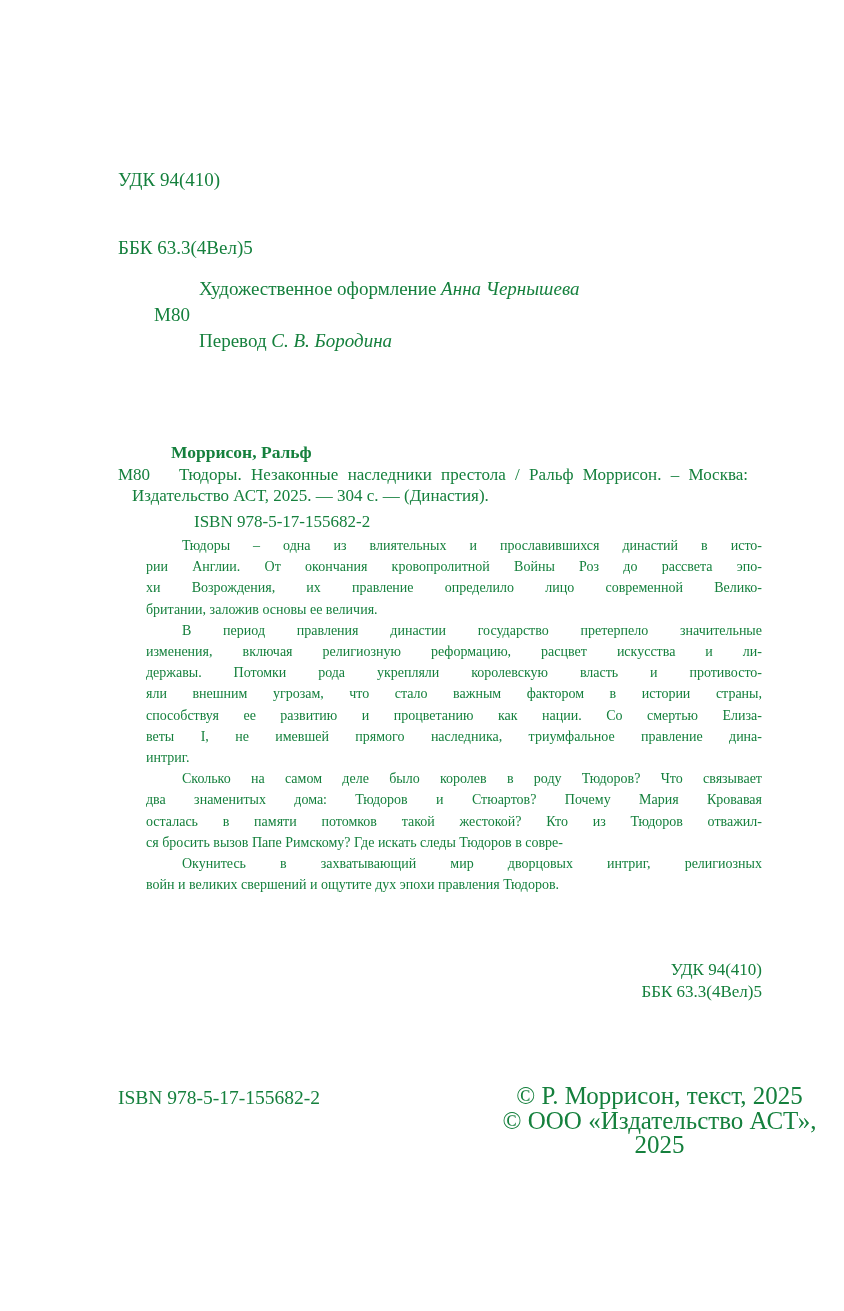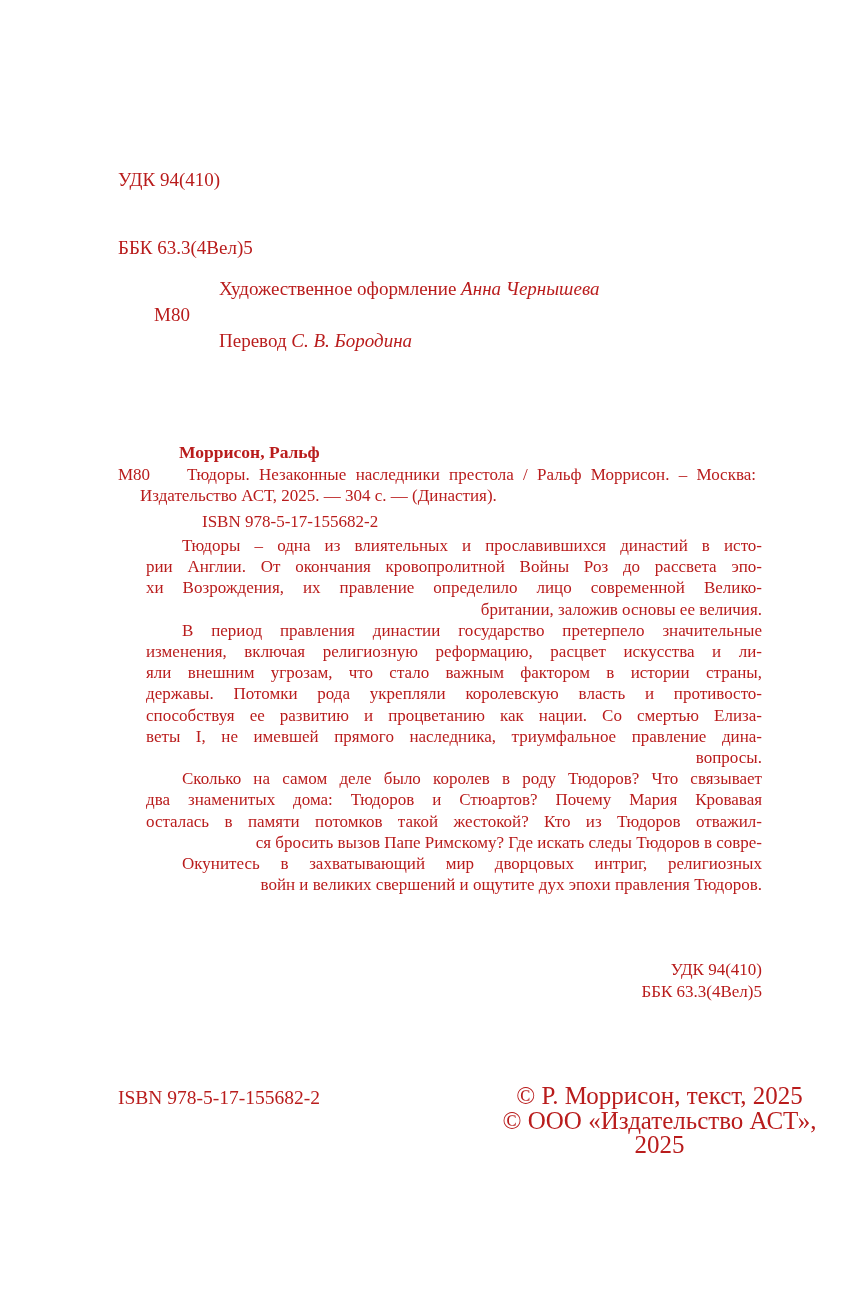--- a/index.html
+++ b/index.html
@@ -5,81 +5,81 @@
   html, body {
     margin: 0;
     padding: 0;
     background: #ffffff;
   }
   #page {
     position: relative;
     width: 844px;
     height: 1311px;
     background: #ffffff;
-    color: #b91c1c;
+    color: #15803d;
     font-family: "Liberation Serif", "DejaVu Serif", serif;
     overflow: hidden;
   }
   .abs { position: absolute; }
 
   
   #top-codes {
     left: 118px; top: 124px;
     font-size: 19px;
     line-height: 22.5px;
     white-space: pre;
   }
   #top-codes .m80-indent { padding-left: 36px; }
 
   
   .credit {
-    left: 200px;
+    left: 180px;
     font-size: 19px;
     line-height: 23px;
     white-space: pre;
   }
   #credit-design { top: 254px; }
   #credit-translation { top: 306px; }
   .italic { font-style: italic; }
 
   
   #m80-label {
     left: 118px; top: 464px;
     font-size: 17px; line-height: 21.5px;
   }
   #card {
-    left: 140px; top: 442px; width: 616px;
+    left: 132px; top: 442px; width: 616px;
     font-size: 17px; line-height: 21.5px;
   }
   .card-author {
     font-weight: bold;
     font-size: 17.5px;
     padding-left: 39px;
   }
   .card-l1 {
     text-indent: 47px;
     text-align: justify;
     text-align-last: justify;
   }
   .card-l2 { text-align: left; }
   .card-isbn { padding-left: 62px; margin-top: 4px; }
 
   
   #annotation {
     left: 146px; top: 535px; width: 616px;
-    font-size: 17px;
+    font-size: 14px;
     line-height: 21.2px;
   }
   .para .line {
     text-align: justify;
     text-align-last: justify;
   }
   .para .line:first-child { text-indent: 36px; }
   .para .line:last-child {
-    text-align: right;
+    text-align: left;
     text-align-last: auto;
   }
 
   
   #footer-codes {
     left: 146px; top: 959px; width: 616px;
     text-align: right;
     font-size: 17px;
     line-height: 22px;
   }
@@ -128,25 +128,25 @@
   <div id="annotation" class="abs">
     <div class="para">
         <div class="line">Тюдоры – одна из влиятельных и прославившихся династий в исто-</div>
         <div class="line">рии Англии. От окончания кровопролитной Войны Роз до рассвета эпо-</div>
         <div class="line">хи Возрождения, их правление определило лицо современной Велико-</div>
         <div class="line">британии, заложив основы ее величия.</div>
       </div>
     <div class="para">
         <div class="line">В период правления династии государство претерпело значительные</div>
         <div class="line">изменения, включая религиозную реформацию, расцвет искусства и ли-</div>
+        <div class="line">державы. Потомки рода укрепляли королевскую власть и противосто-</div>
         <div class="line">яли внешним угрозам, что стало важным фактором в истории страны,</div>
-        <div class="line">державы. Потомки рода укрепляли королевскую власть и противосто-</div>
         <div class="line">способствуя ее развитию и процветанию как нации. Со смертью Елиза-</div>
         <div class="line">веты I, не имевшей прямого наследника, триумфальное правление дина-</div>
-        <div class="line">вопросы.</div>
+        <div class="line">интриг.</div>
       </div>
     <div class="para">
         <div class="line">Сколько на самом деле было королев в роду Тюдоров? Что связывает</div>
         <div class="line">два знаменитых дома: Тюдоров и Стюартов? Почему Мария Кровавая</div>
         <div class="line">осталась в памяти потомков такой жестокой? Кто из Тюдоров отважил-</div>
         <div class="line">ся бросить вызов Папе Римскому? Где искать следы Тюдоров в совре-</div>
       </div>
     <div class="para">
         <div class="line">Окунитесь в захватывающий мир дворцовых интриг, религиозных</div>
         <div class="line">войн и великих свершений и ощутите дух эпохи правления Тюдоров.</div>

